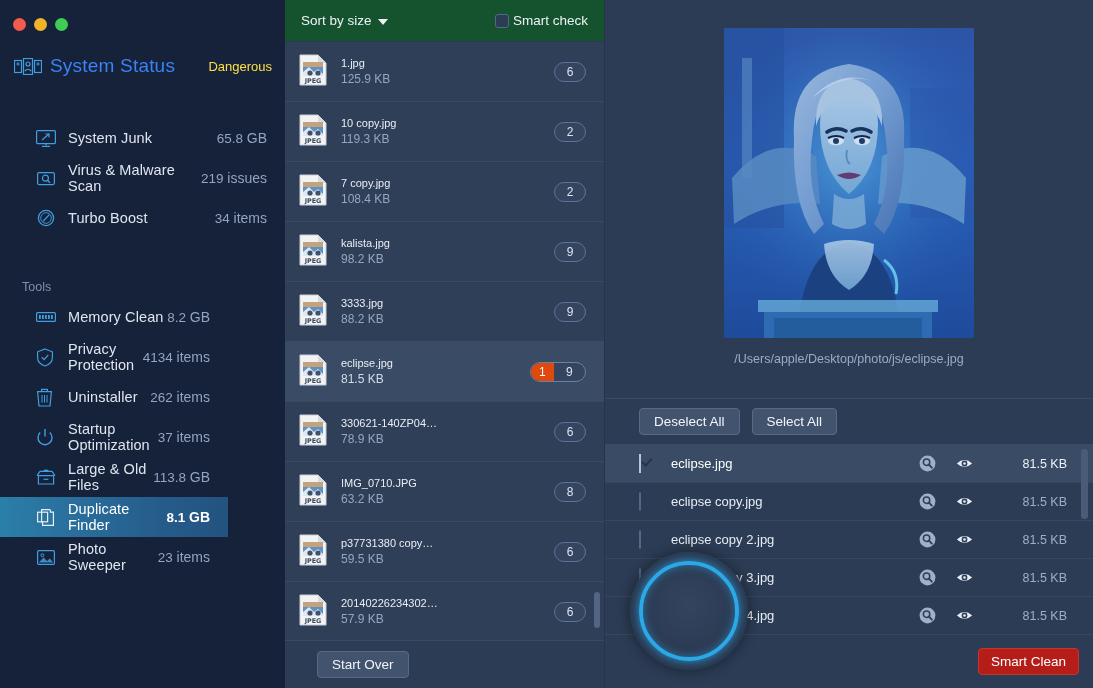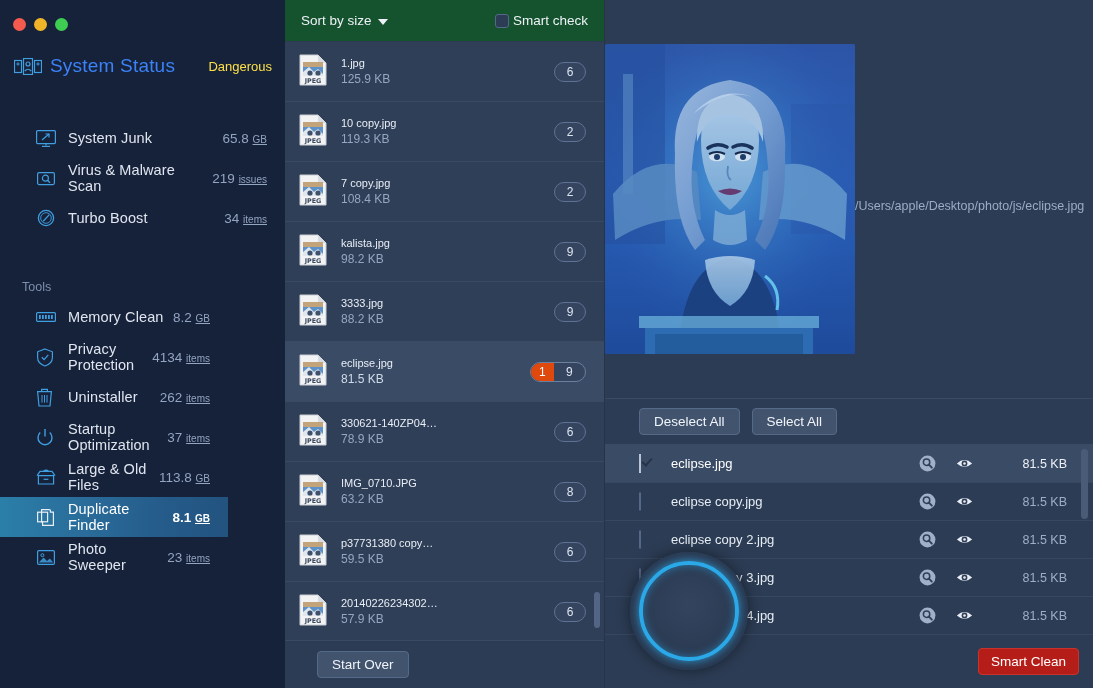--- a/index.html
+++ b/index.html
@@ -54,21 +54,21 @@
   }
   .nav-item .ni-icon {
     width: 32px; flex: 0 0 32px; display: flex; align-items: center;
   }
   .nav-item .ni-label {
     font-size: 14.5px; color: #dfe6f0; letter-spacing: .1px;
   }
   .nav-item .ni-value {
     margin-left: auto; font-size: 13.5px; color: #93a5bf; white-space: nowrap;
   }
-  .nav-item .ni-value .unit { font-size: 10px; text-decoration: underline; }
+  .nav-item .ni-value .unit { font-size: 14px; }
   .nav-item.selected {
     background: linear-gradient(to right, #2a7fa8 0%, #2a6d9b 35%, #255c8b 70%, #23537f 100%);
   }
   .nav-item.selected .ni-label { color: #fff; }
   .nav-item.selected .ni-value { color: #fff; font-weight: bold; }
 
   .tools-label {
     position: absolute; top: 280px; left: 22px;
     font-size: 12.5px; color: #7e90ab;
   }
@@ -179,22 +179,23 @@
   }
 
   
   .rightpanel {
     flex: 1; position: relative;
     background: #2c3c54;
     display: flex; flex-direction: column;
   }
   .preview-area {
     height: 398px; flex: 0 0 398px;
-    display: flex; flex-direction: row;
+    display: flex; flex-direction: column;
     align-items: center; justify-content: flex-start;
+    padding-top: 28px;
   }
   .photo {
     width: 250px; height: 310px;
     border-radius: 2px;
     position: relative; overflow: hidden;
     background: #1f4fa0;
   }
   .photo svg { display: block; width: 100%; height: 100%; }
   .pathline {
     margin-top: 14px;

